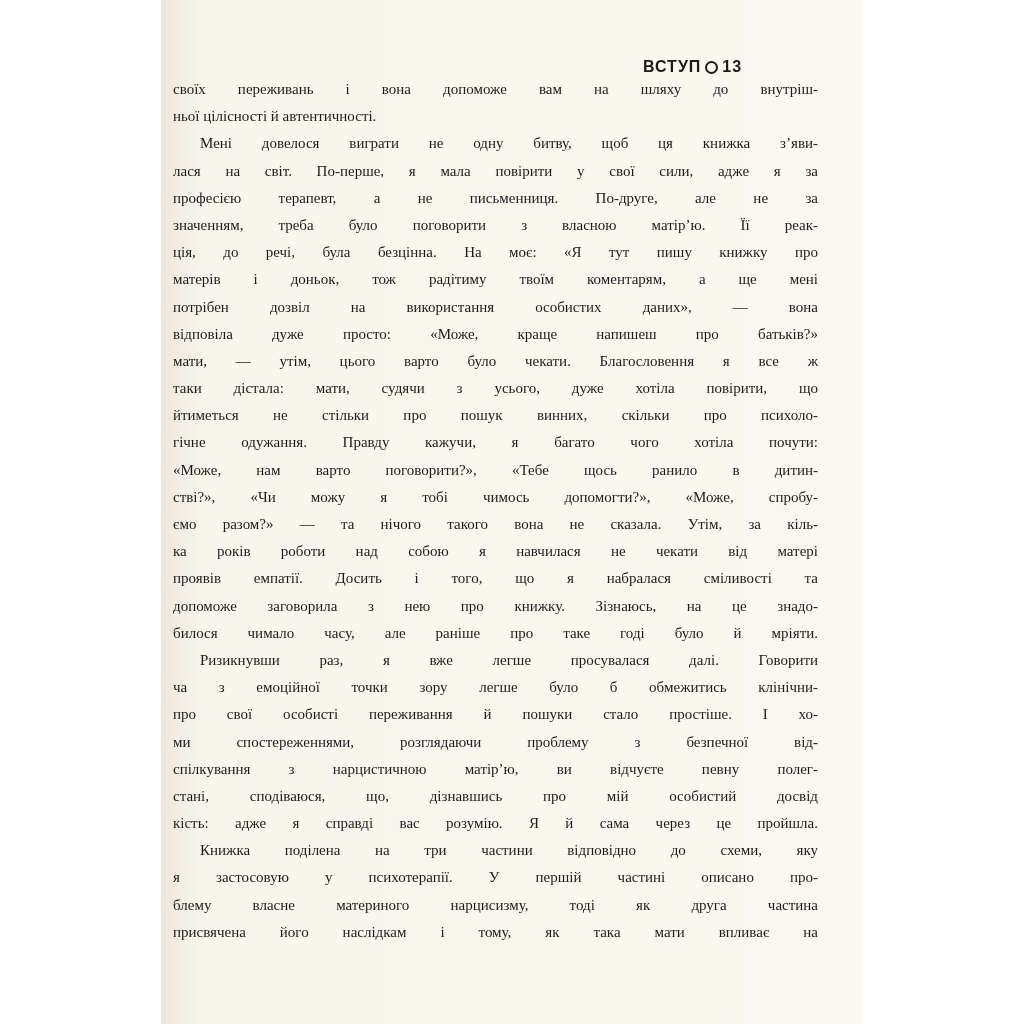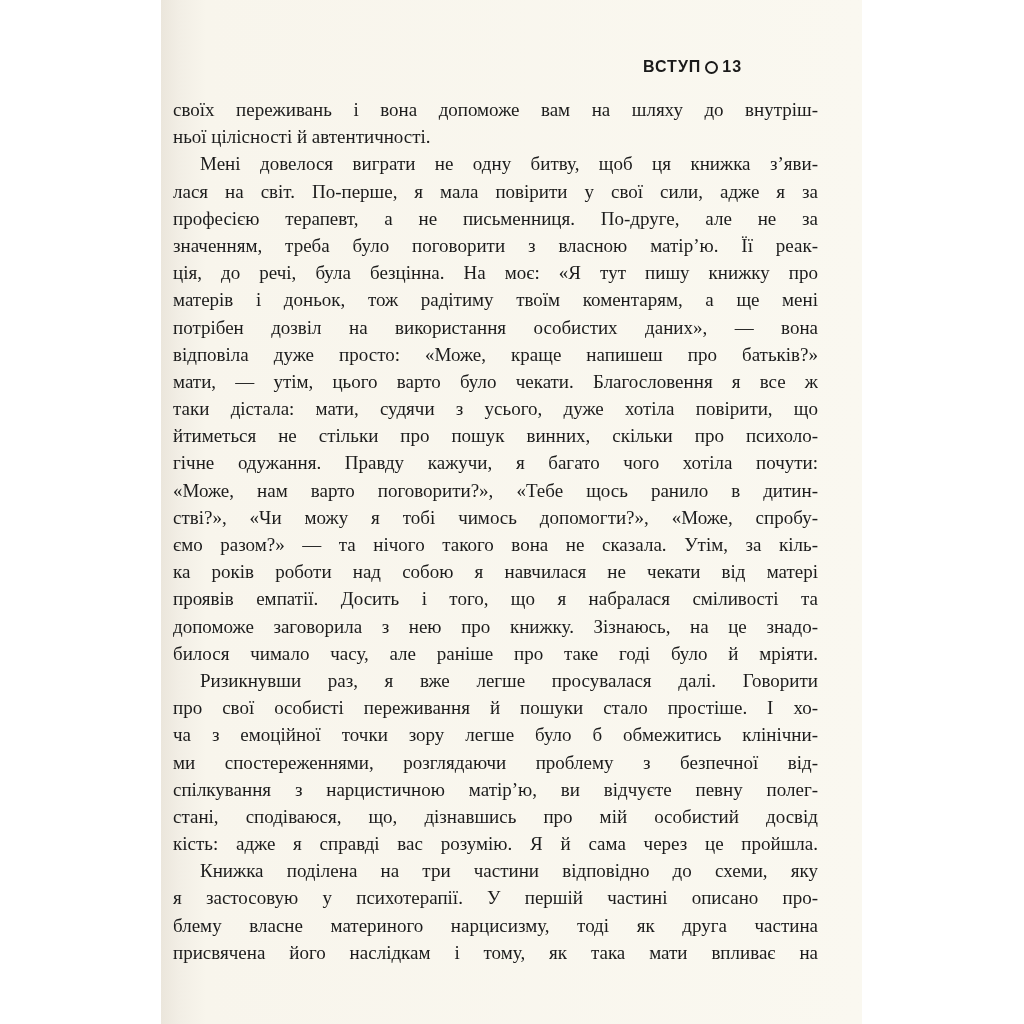--- a/index.html
+++ b/index.html
@@ -35,25 +35,25 @@
     .running-head .circle {
       display: inline-block;
       width: 9px;
       height: 9px;
       border: 2px solid #1b1b1b;
       border-radius: 50%;
       box-sizing: content-box;
     }
     .body-text {
       position: absolute;
-      top: 96px;
+      top: 76px;
       left: 12px;
       width: 645px;
       font-family: "Liberation Serif", "DejaVu Serif", serif;
-      font-size: 19px;
+      font-size: 15px;
       line-height: 27.2px;
       color: #1c1c1c;
     }
     .line {
       display: block;
       white-space: nowrap;
       text-align: justify;
       text-align-last: justify;
       height: 27.2px;
     }
@@ -89,22 +89,22 @@
       <span class="line">йтиметься не стільки про пошук винних, скільки про психоло-</span>
       <span class="line">гічне одужання. Правду кажучи, я багато чого хотіла почути:</span>
       <span class="line">«Може, нам варто поговорити?», «Тебе щось ранило в дитин-</span>
       <span class="line">стві?», «Чи можу я тобі чимось допомогти?», «Може, спробу-</span>
       <span class="line">ємо разом?» — та нічого такого вона не сказала. Утім, за кіль-</span>
       <span class="line">ка років роботи над собою я навчилася не чекати від матері</span>
       <span class="line">проявів емпатії. Досить і того, що я набралася сміливості та</span>
       <span class="line">допоможе заговорила з нею про книжку. Зізнаюсь, на це знадо-</span>
       <span class="line">билося чимало часу, але раніше про таке годі було й мріяти.</span>
       <span class="line indent">Ризикнувши раз, я вже легше просувалася далі. Говорити</span>
+      <span class="line">ча з емоційної точки зору легше було б обмежитись клінічни-</span>
       <span class="line">про свої особисті переживання й пошуки стало простіше. І хо-</span>
-      <span class="line">ча з емоційної точки зору легше було б обмежитись клінічни-</span>
       <span class="line">ми спостереженнями, розглядаючи проблему з безпечної від-</span>
       <span class="line">спілкування з нарцистичною матір’ю, ви відчуєте певну полег-</span>
       <span class="line">стані, сподіваюся, що, дізнавшись про мій особистий досвід</span>
       <span class="line">кість: адже я справді вас розумію. Я й сама через це пройшла.</span>
       <span class="line indent">Книжка поділена на три частини відповідно до схеми, яку</span>
       <span class="line">я застосовую у психотерапії. У першій частині описано про-</span>
       <span class="line">блему власне материного нарцисизму, тоді як друга частина</span>
       <span class="line">присвячена його наслідкам і тому, як така мати впливає на</span>
     </div>
 </div>

